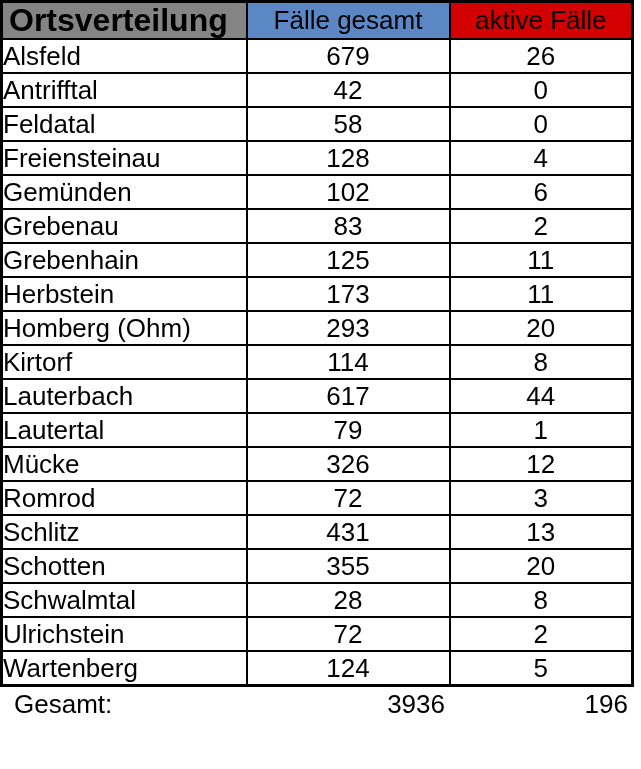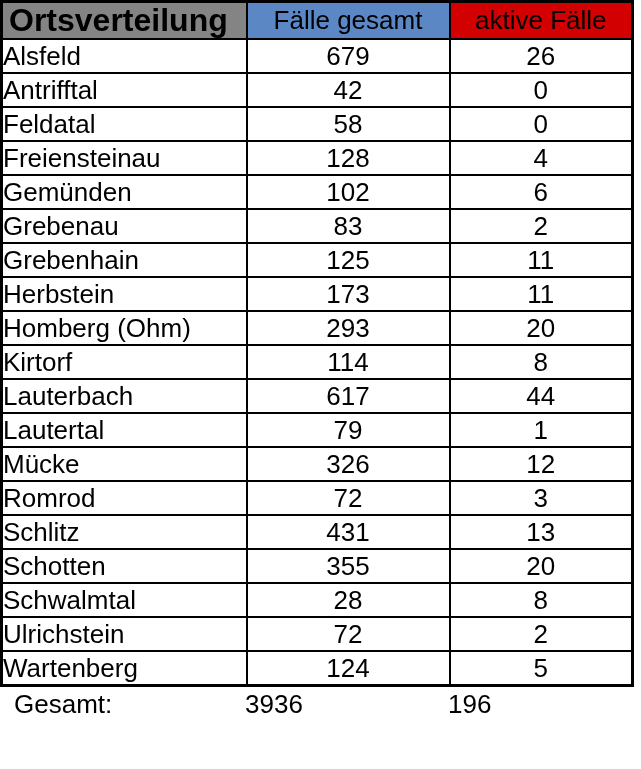--- a/index.html
+++ b/index.html
@@ -51,21 +51,21 @@
   td.num   { text-align: center; }
   .totals {
     display: grid;
     grid-template-columns: 245px 203px 183px;
     width: 631px;
     height: 36px;
     align-items: center;
     font-size: 26px;
   }
   .totals .t-label { text-align: left;  padding-left: 14px; }
-  .totals .t-num   { padding-right: 3px; }
+  .totals .t-num   { text-align: right; padding-right: 3px; }
 </style>
 </head>
 <body>
 
 <table class="cases">
   <colgroup>
     <col class="c-ort">
     <col class="c-gesamt">
     <col class="c-aktiv">
   </colgroup>

